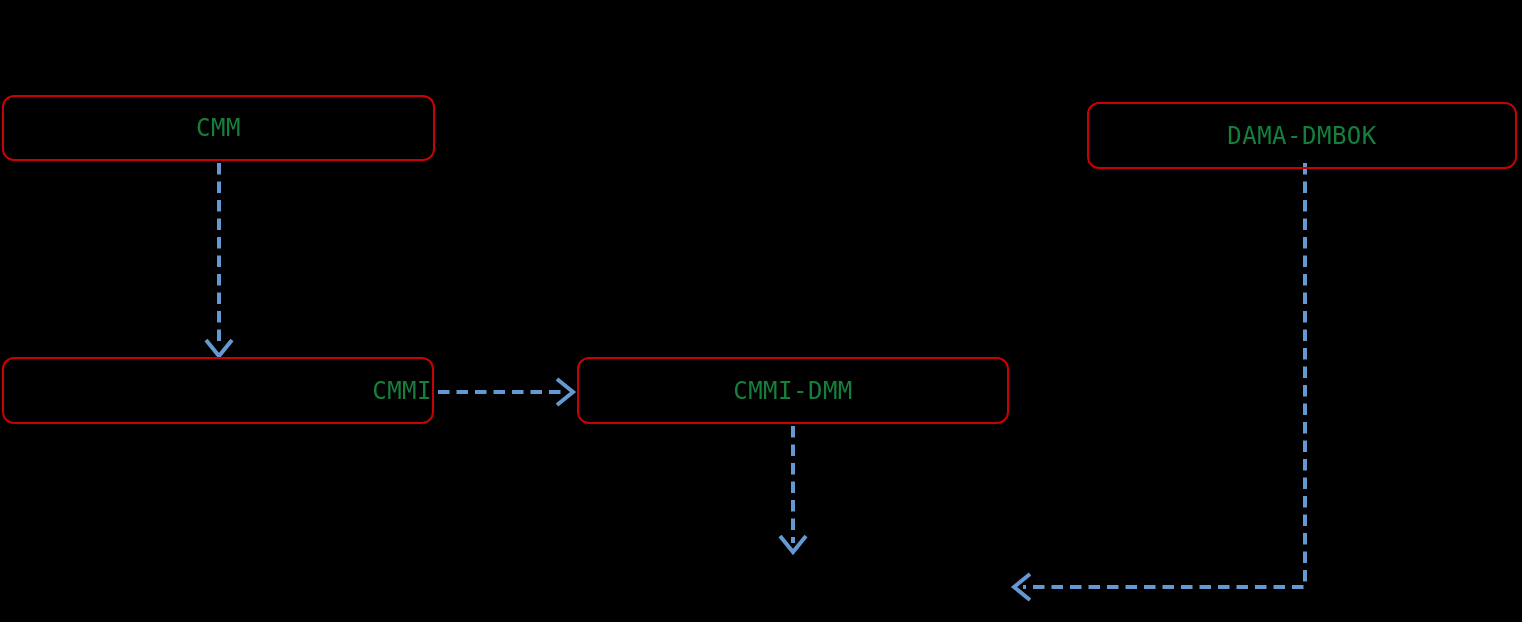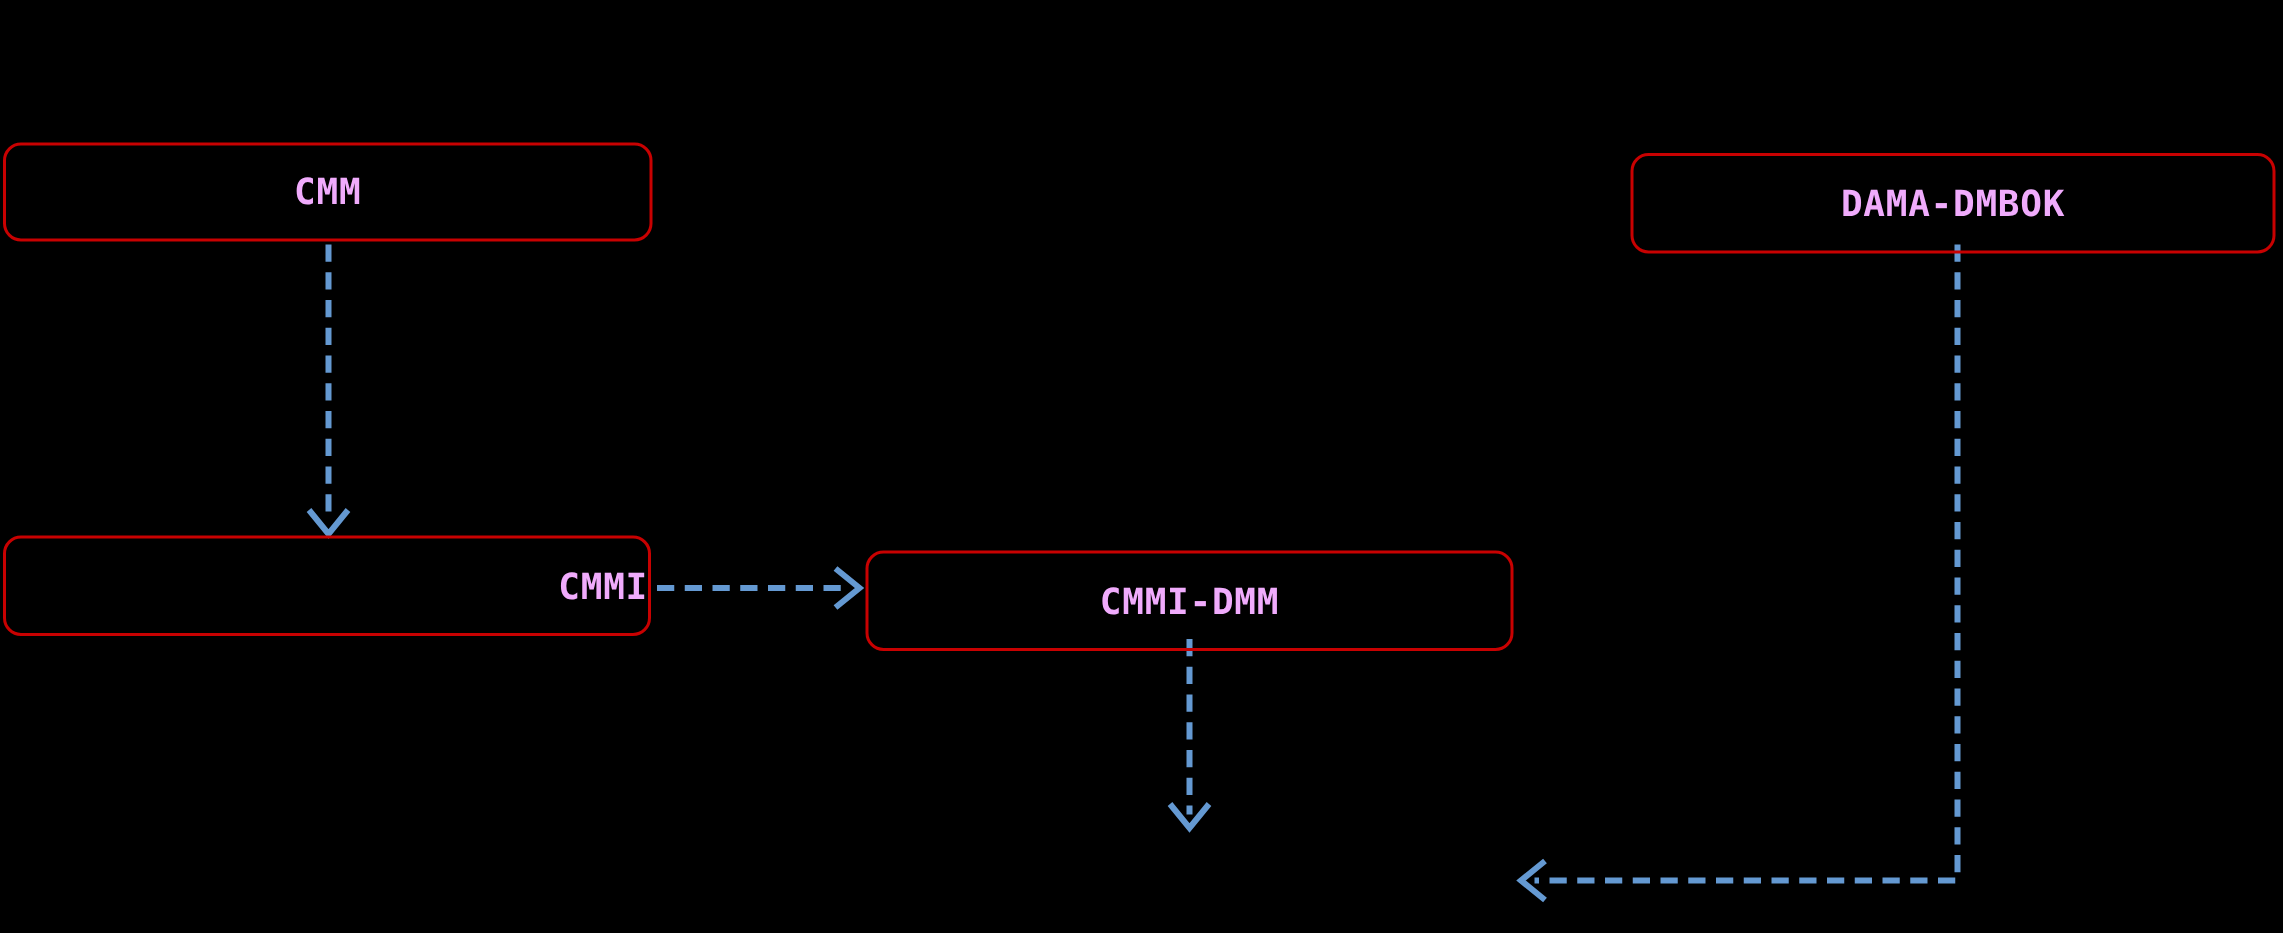--- a/index.html
+++ b/index.html
@@ -39,32 +39,32 @@
     position: absolute;
     box-sizing: border-box;
     border: 2.5px solid #C80101;
     border-radius: 12px;
     background: transparent;
     display: flex;
     align-items: center;
     justify-content: center;
   }
   .node-label {
-    color: #f0abfc;
+    color: #15803d;
     font-size: 24px;
-    font-weight: bold;
+    font-weight: normal;
     letter-spacing: 0.5px;
     white-space: nowrap;
     user-select: none;
   }
   
   #node-cmm       { left: 2px;    top: 95px;  width: 433px; height: 66px; }
   #node-dama      { left: 1087px; top: 102px;  width: 430px; height: 67px; }
   #node-cmmi      { left: 2px;    top: 357px; width: 432px; height: 67px; justify-content: flex-end; }
-  #node-cmmi-dmm  { left: 577px;  top: 367px; width: 432px; height: 67px; }
+  #node-cmmi-dmm  { left: 577px;  top: 357px; width: 432px; height: 67px; }
   #node-dcmm      { left: 577px;  top: 552px; width: 433px; height: 66px; }
 </style>
 </head>
 <body>
 
 <div class="canvas">
 
   <svg class="edges-layer" width="1522" height="622" viewBox="0 0 1522 622">
 
     <g>

